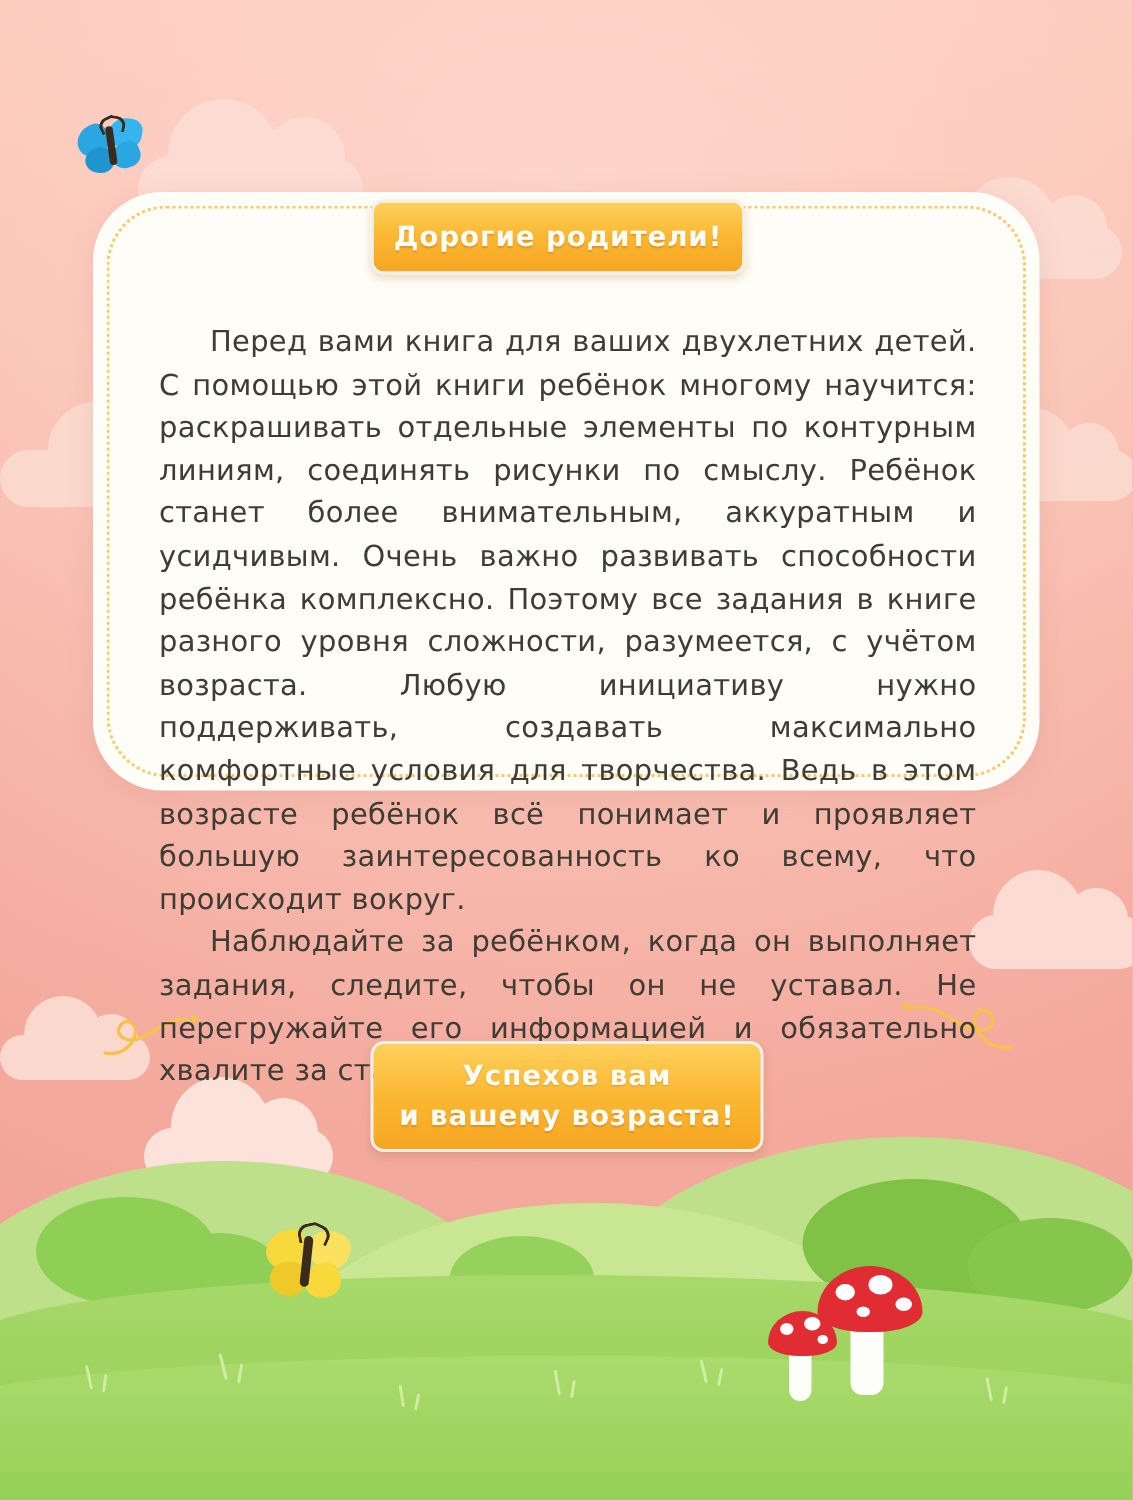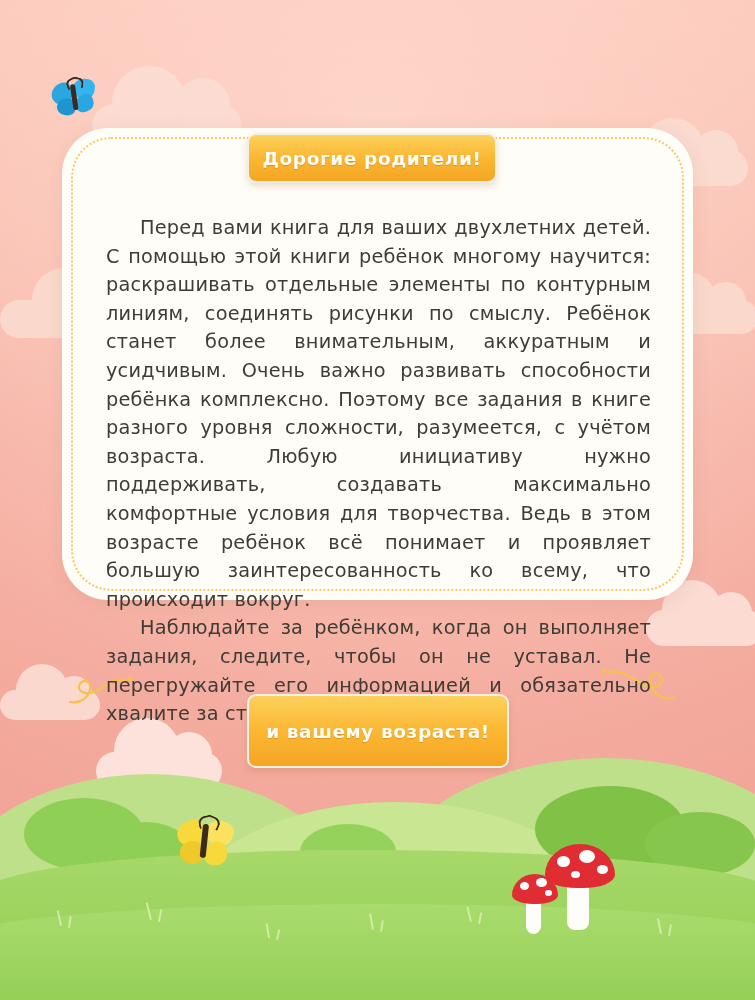--- a/index.html
+++ b/index.html
@@ -142,21 +142,21 @@
   .butterfly { position: absolute; }
   .bf-wing { position: absolute; border-radius: 60% 40% 50% 50%; }
   .bf-body { position: absolute; background: #4a3426; border-radius: 40%; }
 
   
   .card {
     position: absolute;
     left: 62px;
     top: 128px;
     width: 631px;
-    height: 472px;
+    height: 399px;
     background: #fffdf7;
     border-radius: 46px;
     box-shadow: 0 4px 18px rgba(180,110,95,0.14);
   }
   .card-dots {
     position: absolute;
     inset: 9px;
     border-radius: 40px;
     border: 2px dotted #f6c24a;
     opacity: .85;
@@ -311,16 +311,17 @@
       <p>Перед вами книга для ваших двухлетних детей. С помощью этой книги ребёнок многому научится: раскрашивать отдельные элементы по контурным линиям, соединять рисунки по смыслу. Ребёнок станет более внимательным, аккуратным и усидчивым. Очень важно развивать способности ребёнка комплексно. Поэтому все задания в книге разного уровня сложности, разумеется, с учётом возраста. Любую инициативу нужно поддерживать, создавать максимально комфортные условия для творчества. Ведь в этом возрасте ребёнок всё понимает и проявляет большую заинтересованность ко всему, что происходит вокруг.</p>
       <p>Наблюдайте за ребёнком, когда он выполняет задания, следите, чтобы он не уставал. Не перегружайте его информацией и обязательно хвалите за старания.</p>
     </div>
   </div>
 
   <div class="banner" id="banner-top">
     <span class="b-line">Дорогие  родители!</span>
   </div>
 
   <div class="banner" id="banner-bottom">
+    <span class="b-line">Успехов  вам</span>
     <span class="b-line">и  вашему  возраста!</span>
   </div>
 
 </div>
 
 </body></html>

